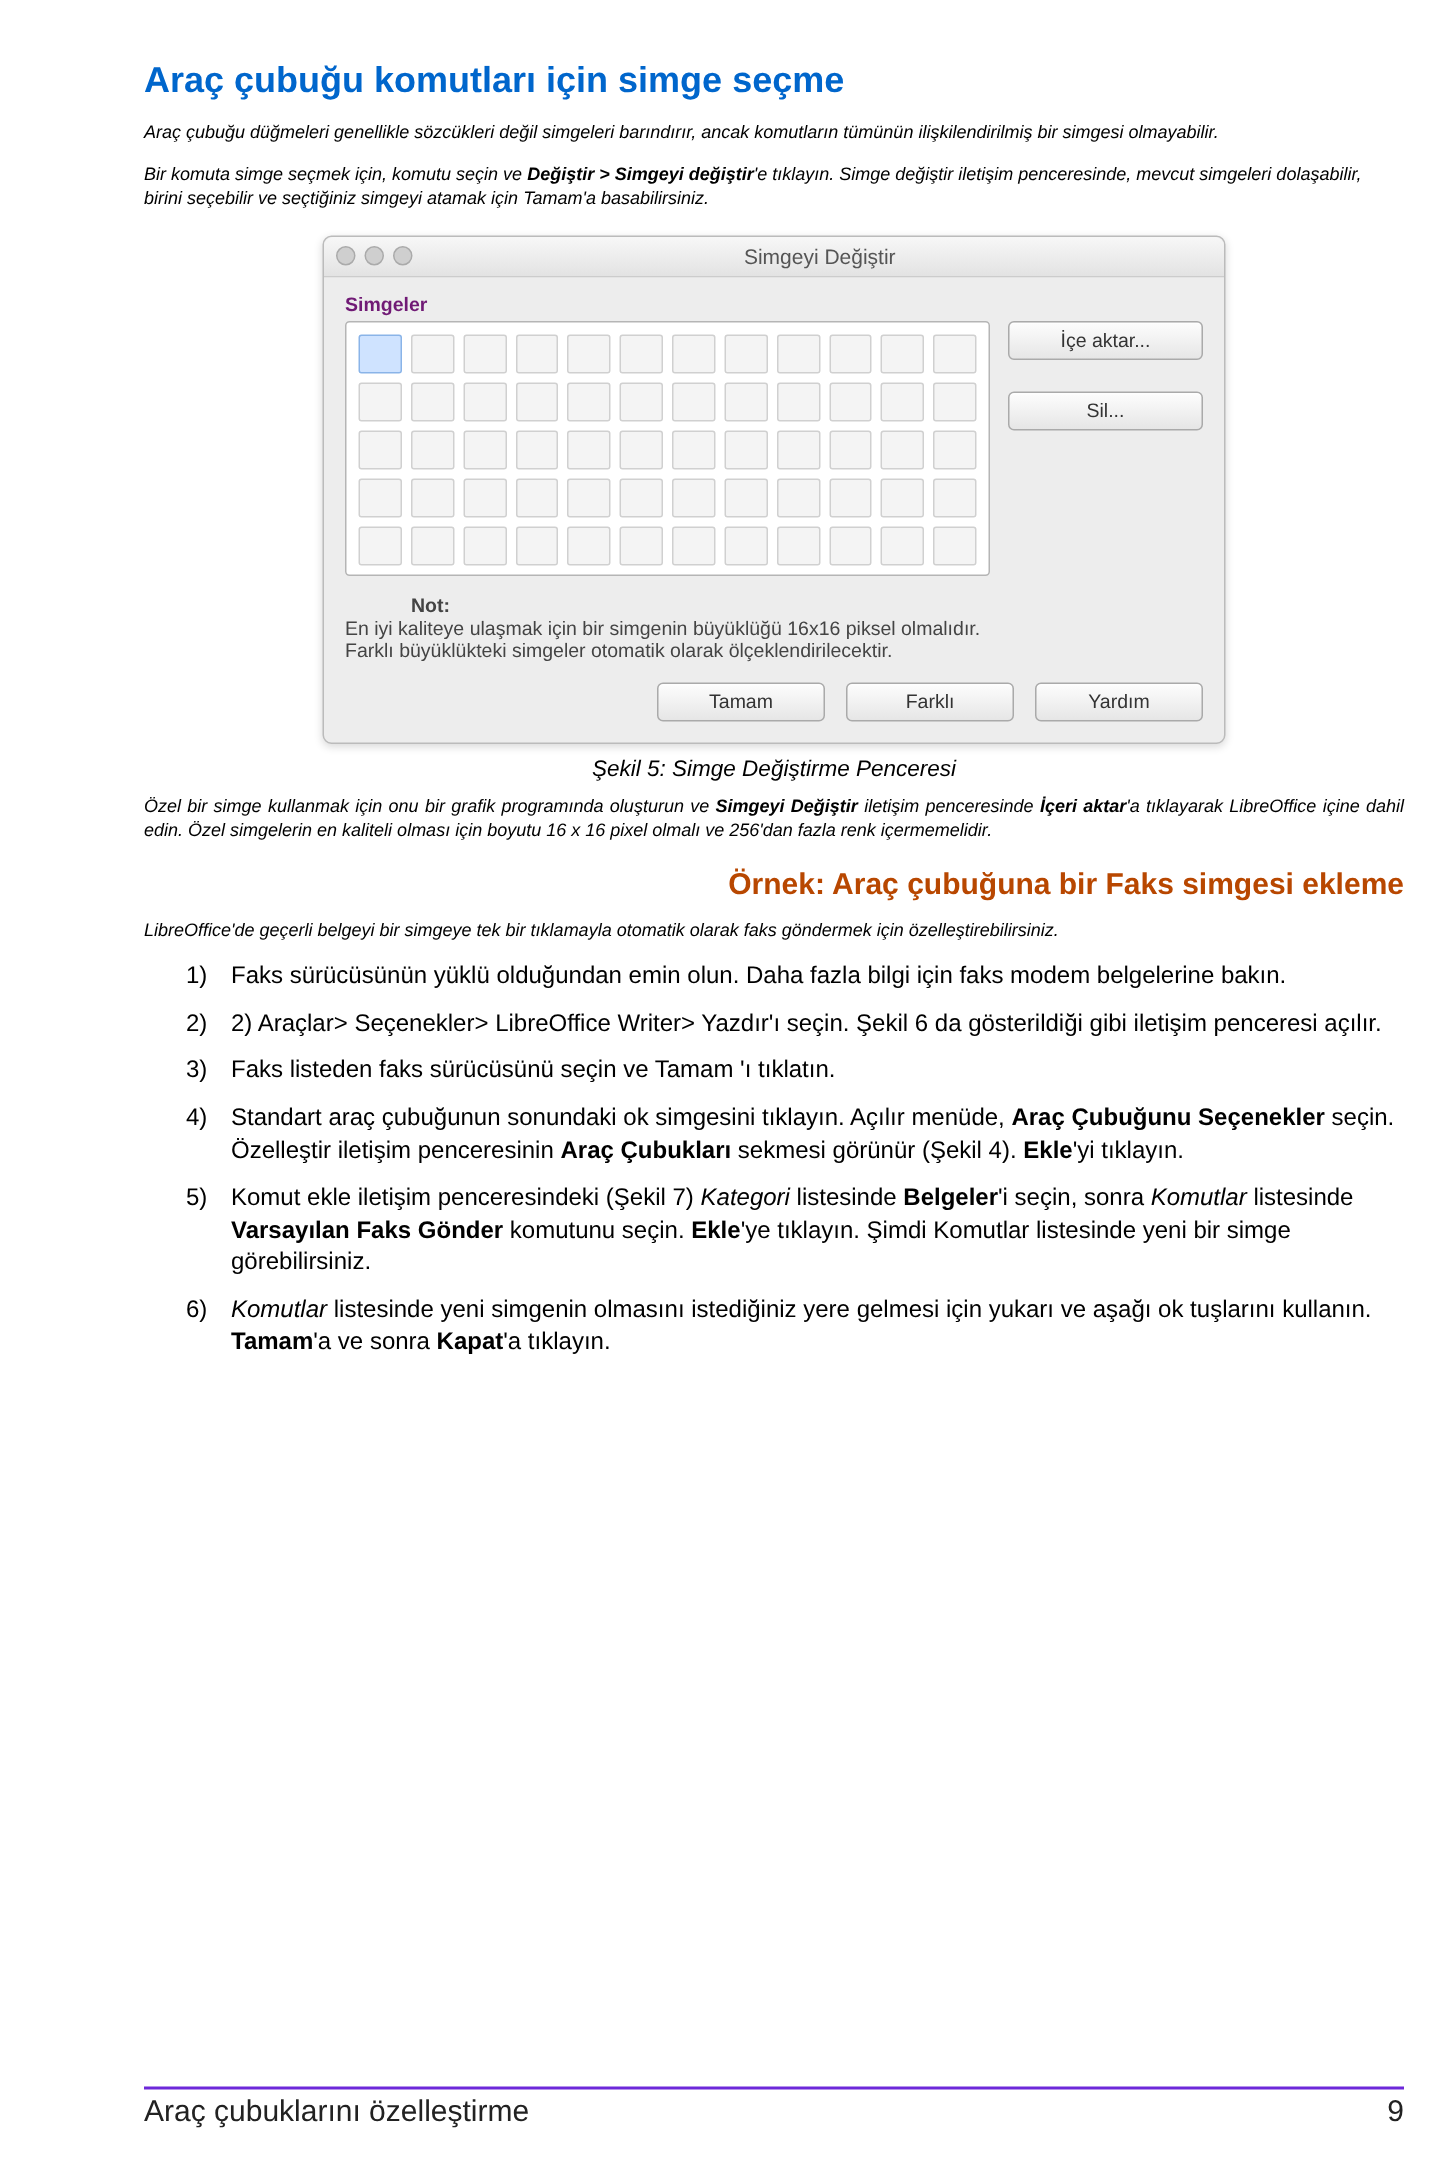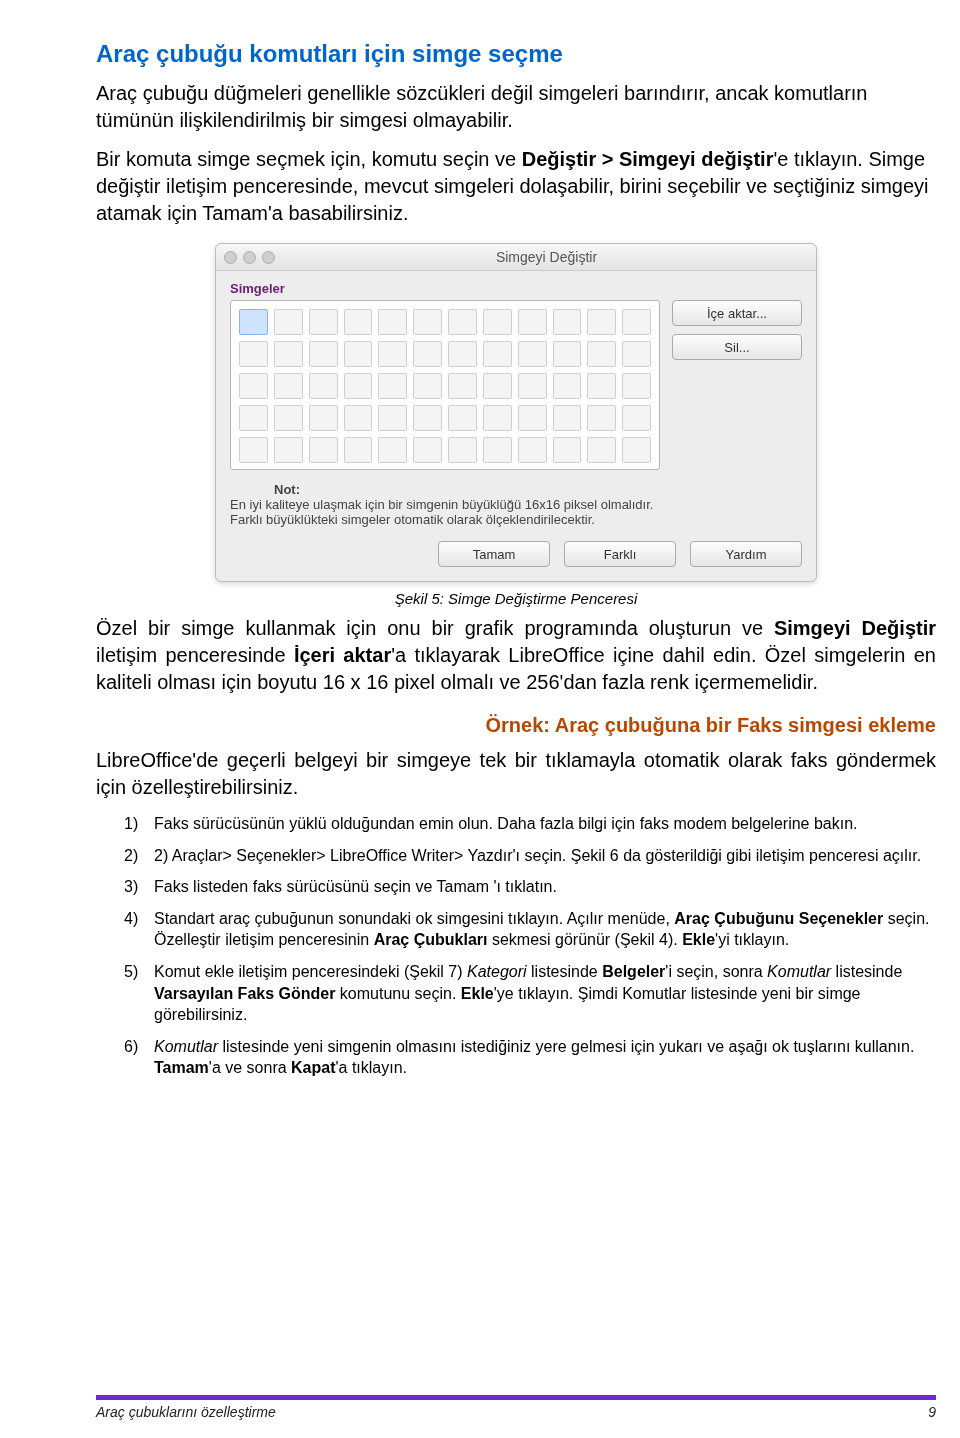--- a/index.html
+++ b/index.html
@@ -25,24 +25,25 @@
     margin: 0 0 12px 0;
   }
   h3.subsection {
     color: #b84700;
     font-size: 20px;
     font-weight: bold;
     margin: 18px 0 10px 0;
     text-align: right;
   }
   p {
-    font-size: 20px;
+    font-size: 12px;
     line-height: 1.35;
     margin: 0 0 12px 0;
     text-align: left;
+    font-style: italic;
   }
   p.justify { text-align: justify; }
   .bold { font-weight: bold; }
   .italic { font-style: italic; }
   .figure-wrap {
     margin: 16px auto 8px auto;
     text-align: center;
   }
   .dialog {
     width: 600px;
@@ -106,21 +107,21 @@
   .icon-swatch {
     background: #f4f4f4;
     border: 1px solid #d0d0d0;
     border-radius: 2px;
   }
   .icon-swatch.hl { background: #cfe3ff; border-color: #8ab4e8; }
   .side-buttons {
     width: 130px;
     display: flex;
     flex-direction: column;
-    gap: 8px;
+    gap: 21px;
   }
   .mac-btn {
     background: linear-gradient(#fdfdfd, #e6e6e6);
     border: 1px solid #aaa;
     border-radius: 4px;
     font-size: 13px;
     color: #333;
     height: 24px;
     display: flex;
     align-items: center;
@@ -160,26 +161,25 @@
   ol.numbered > li .num {
     position: absolute;
     left: 0;
     top: 0;
   }
   .footer {
     position: absolute;
     bottom: 18px;
     left: 60px;
     right: 60px;
-    border-top: 5px solid #6d28d9;
+    border-top: 2px solid #6d28d9;
     padding-top: 4px;
     display: flex;
     justify-content: space-between;
-    font-style: italic;
-    font-size: 14px;
+    font-size: 20px;
     color: #222;
   }
 </style>
 </head>
 <body>
 
 <div class="page">
 
   <h2 class="section">Araç çubuğu komutları için simge seçme</h2>
 

